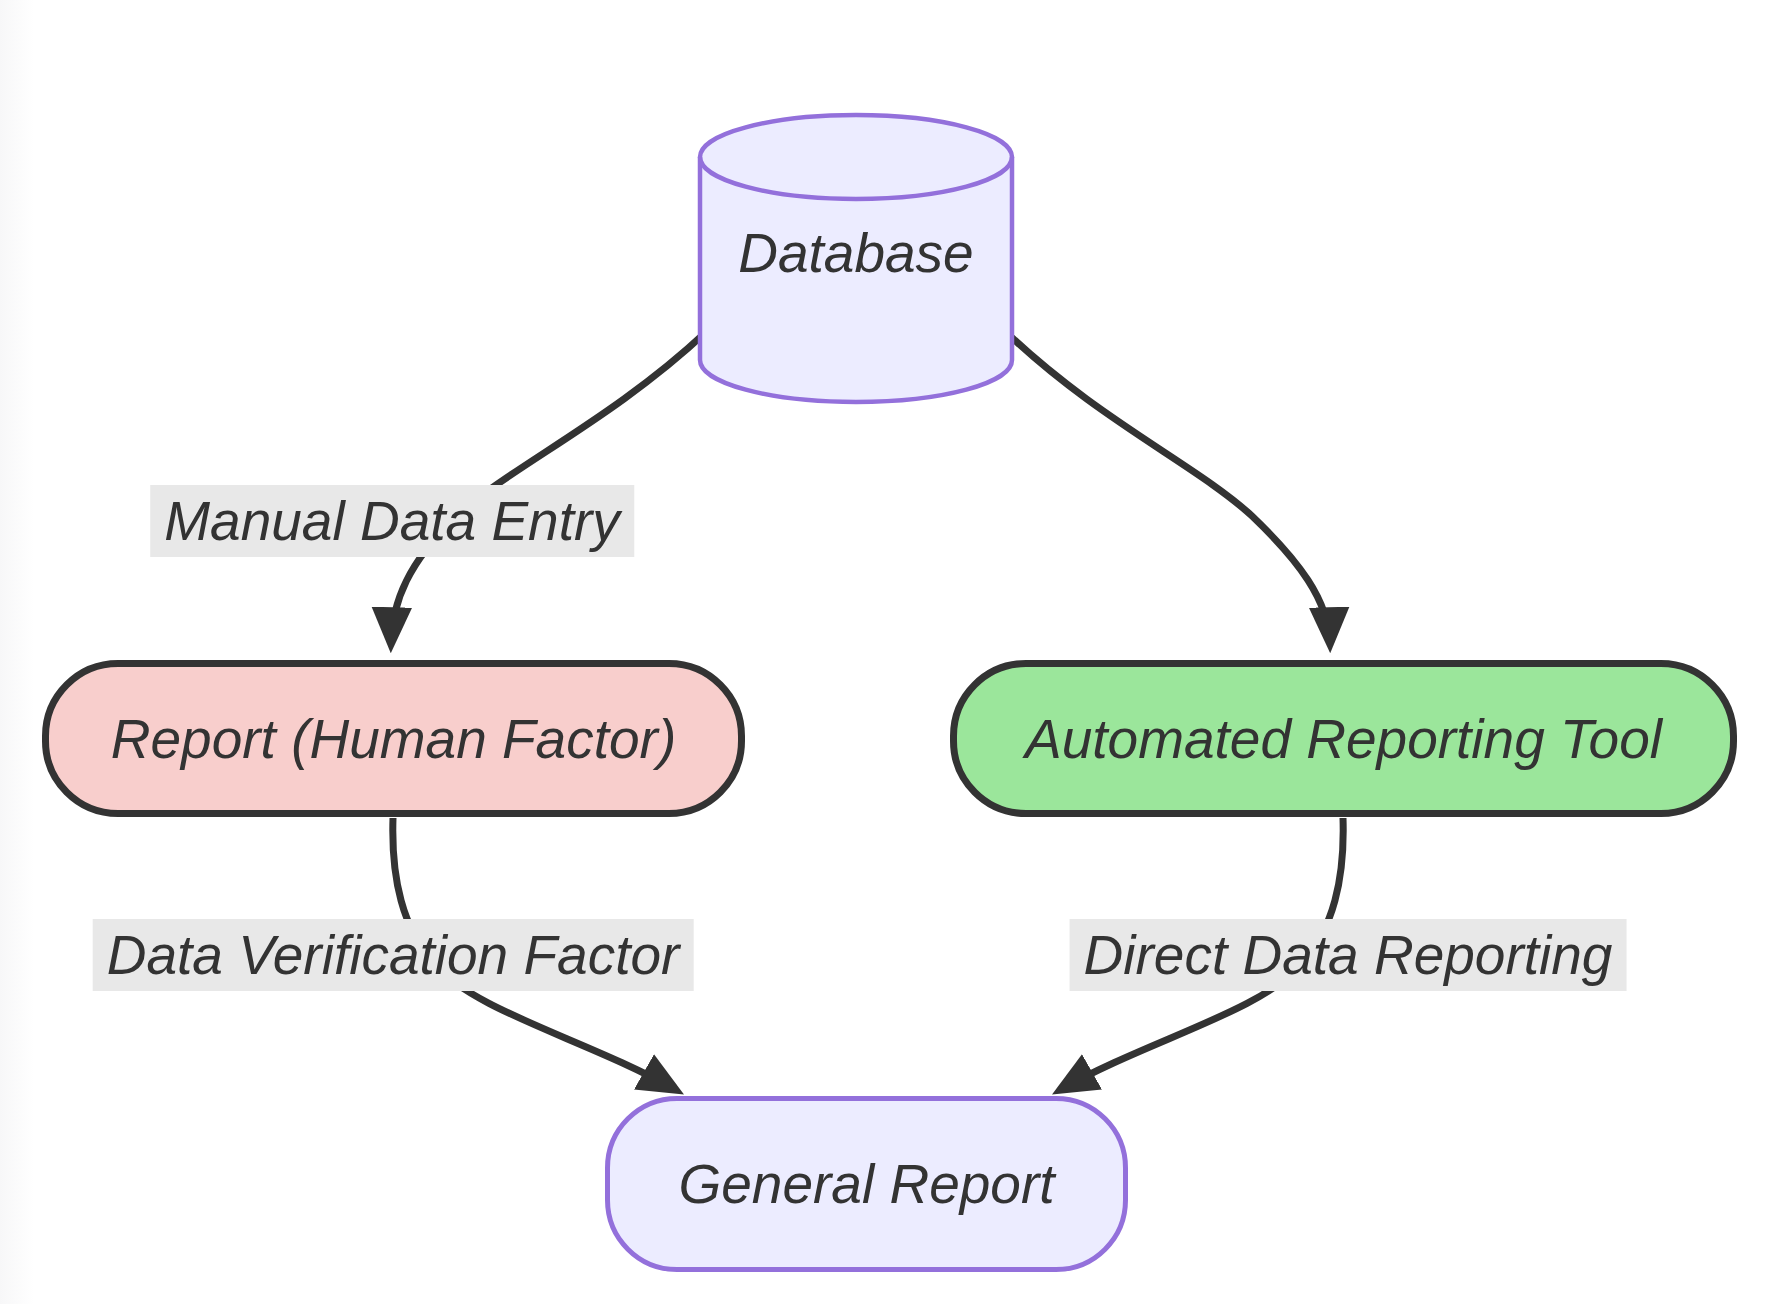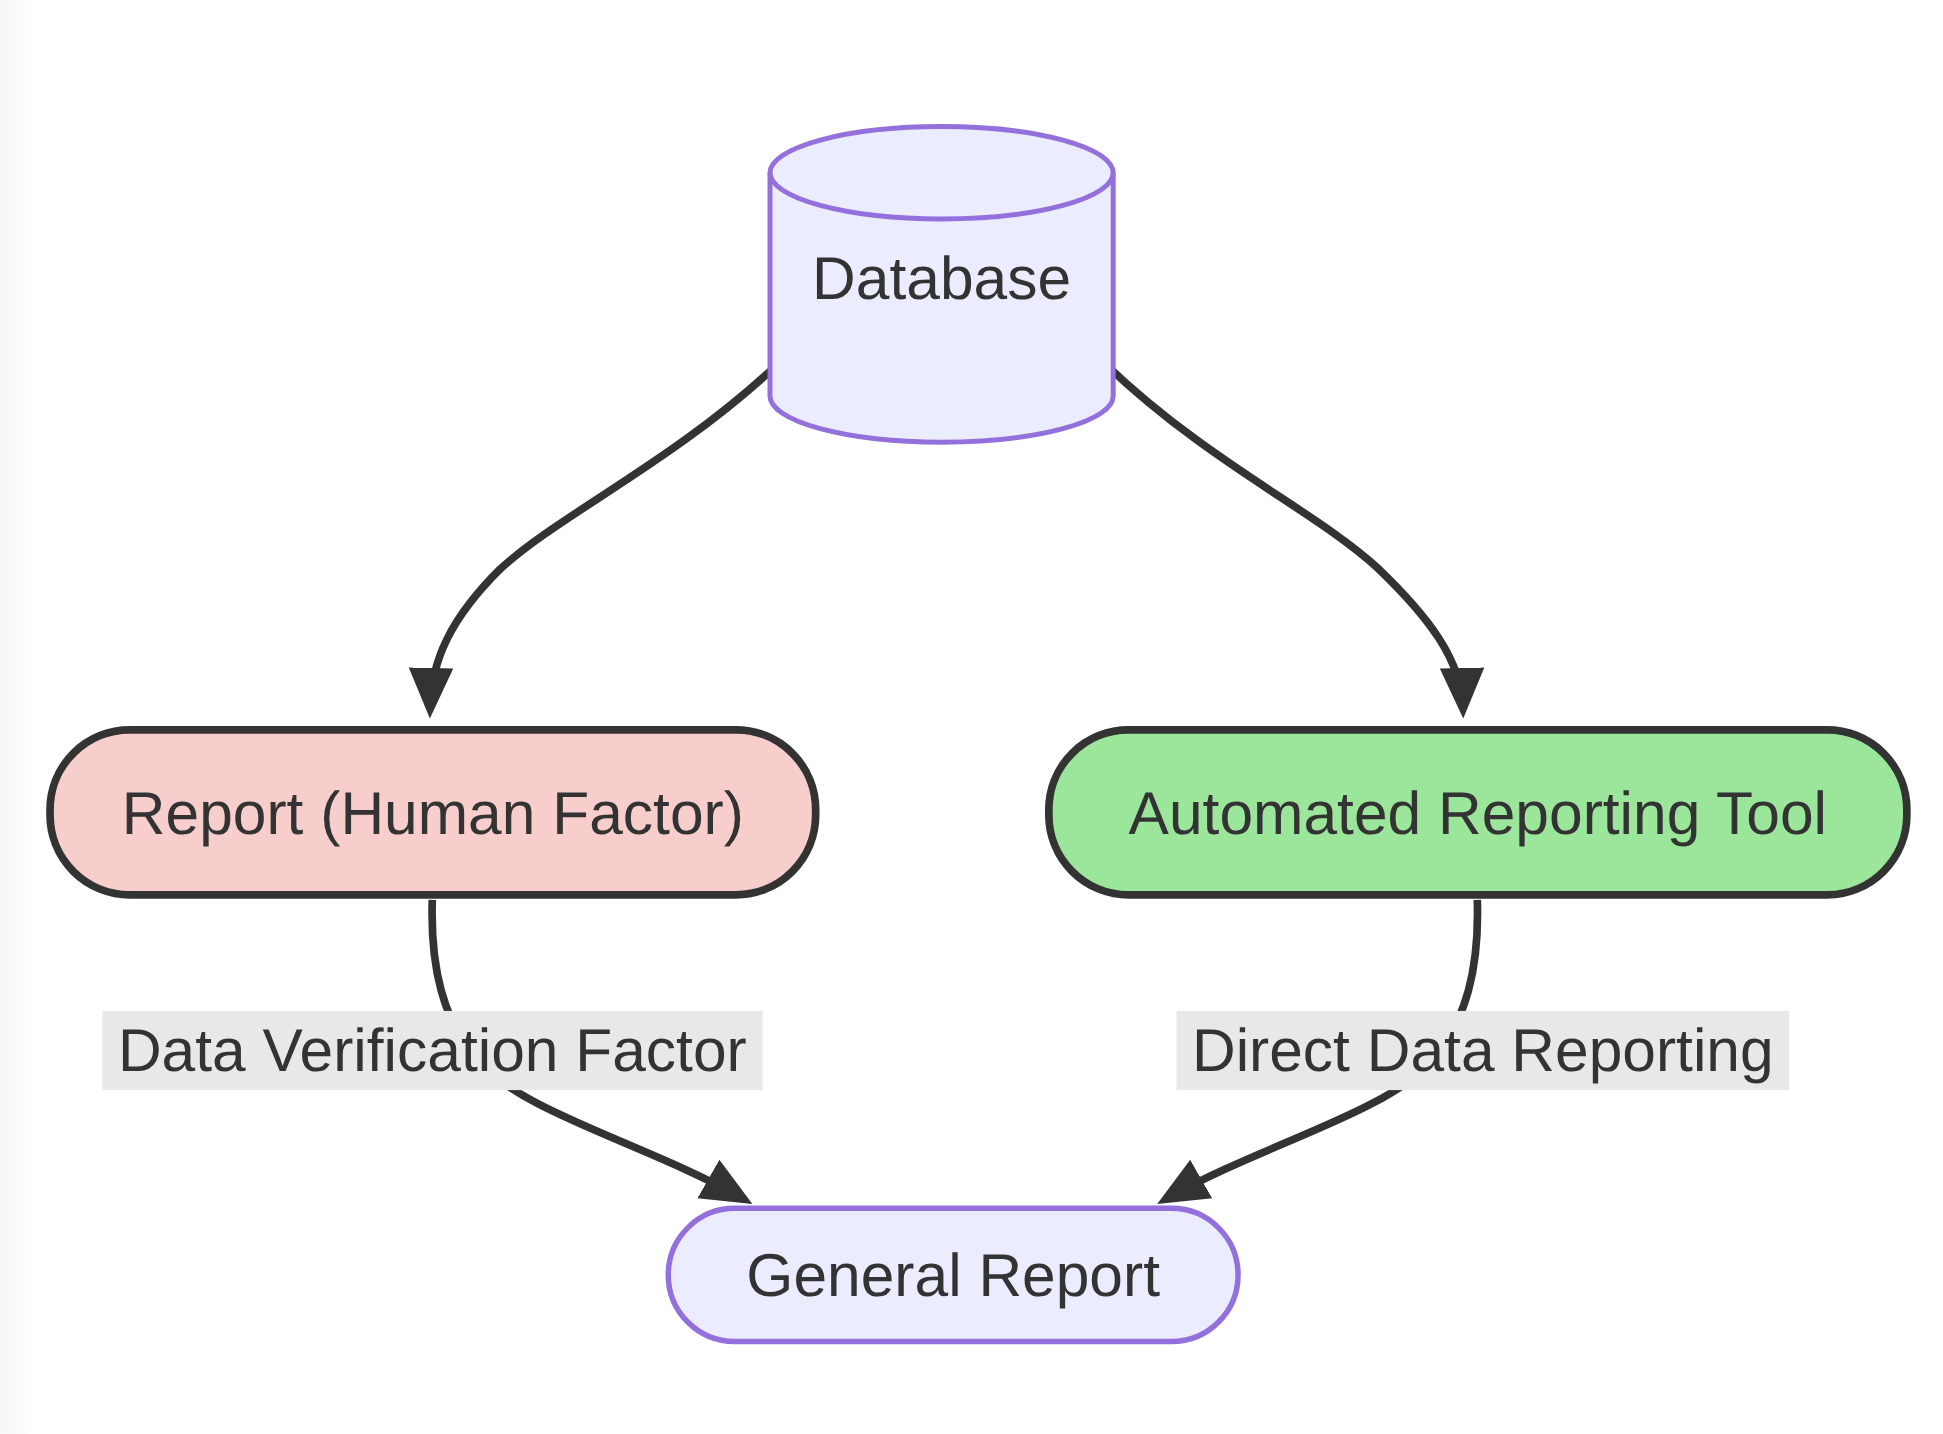--- a/index.html
+++ b/index.html
@@ -15,20 +15,21 @@
   }
   html, body { margin: 0; padding: 0; background: #fff; }
   .canvas {
     position: relative;
     width: 1766px;
     height: 1304px;
     background: var(--canvas-bg);
     font-family: "Liberation Sans", "DejaVu Sans", sans-serif;
     color: var(--text-color);
     overflow: hidden;
+    font-style: italic;
   }
   .left-sheen {
     position: absolute; left: 0; top: 0; width: 34px; height: 100%;
     background: linear-gradient(to right, #f7f7f8, rgba(255,255,255,0));
     pointer-events: none;
   }
   svg.diagram-svg { position: absolute; left: 0; top: 0; z-index: 1; }
   .edge-path { stroke: var(--edge-color); stroke-width: 7; fill: none; }
   .cyl-body { fill: var(--lavender-fill); stroke: var(--purple-stroke); stroke-width: 4.5; }
   .cyl-inner-arc { fill: none; stroke: var(--purple-stroke); stroke-width: 4.5; }
@@ -51,21 +52,21 @@
     border: 7px solid var(--dark-stroke);
     border-radius: 76px;
   }
   .node-tool {
     left: 950px; top: 660px; width: 787px; height: 157px;
     background: var(--green-fill);
     border: 7px solid var(--dark-stroke);
     border-radius: 76px;
   }
   .node-report {
-    left: 605px; top: 1096px; width: 523px; height: 126px;
+    left: 605px; top: 1096px; width: 523px; height: 176px;
     background: var(--lavender-fill);
     border: 5px solid var(--purple-stroke);
     border-radius: 72px;
   }
   .db-label {
     position: absolute;
     left: 700px; top: 218px; width: 312px;
     text-align: center;
     font-size: 55px;
     line-height: 70px;
@@ -115,16 +116,17 @@
   </div>
 
   <div class="node node-tool">
     <span>Automated Reporting Tool</span>
   </div>
 
   <div class="node node-report">
     <span>General Report</span>
   </div>
 
+  <div class="edge-label el-manual">Manual Data Entry</div>
   <div class="edge-label el-verify">Data Verification Factor</div>
   <div class="edge-label el-direct">Direct Data Reporting</div>
 
 </div>
 
 </body></html>

